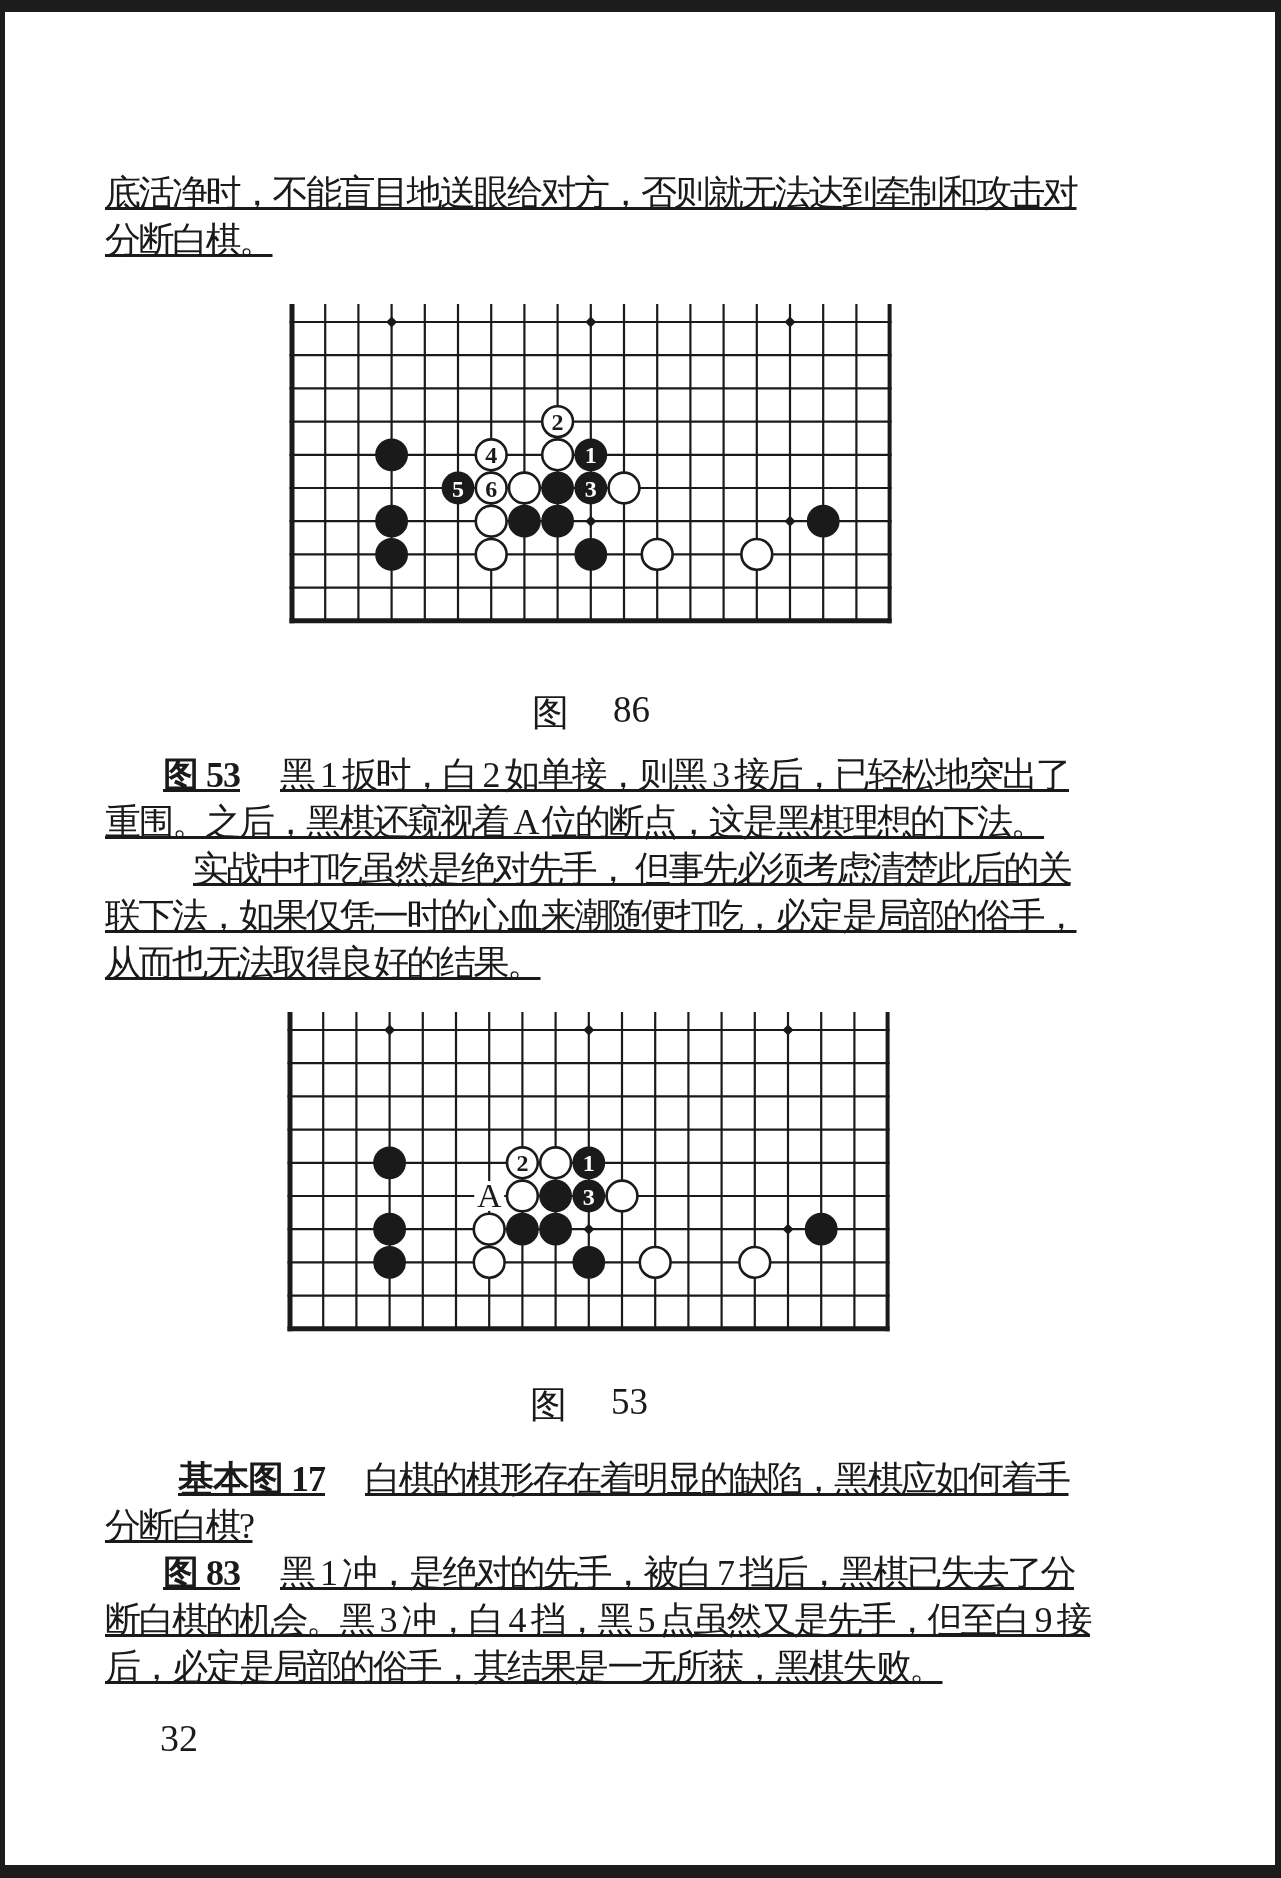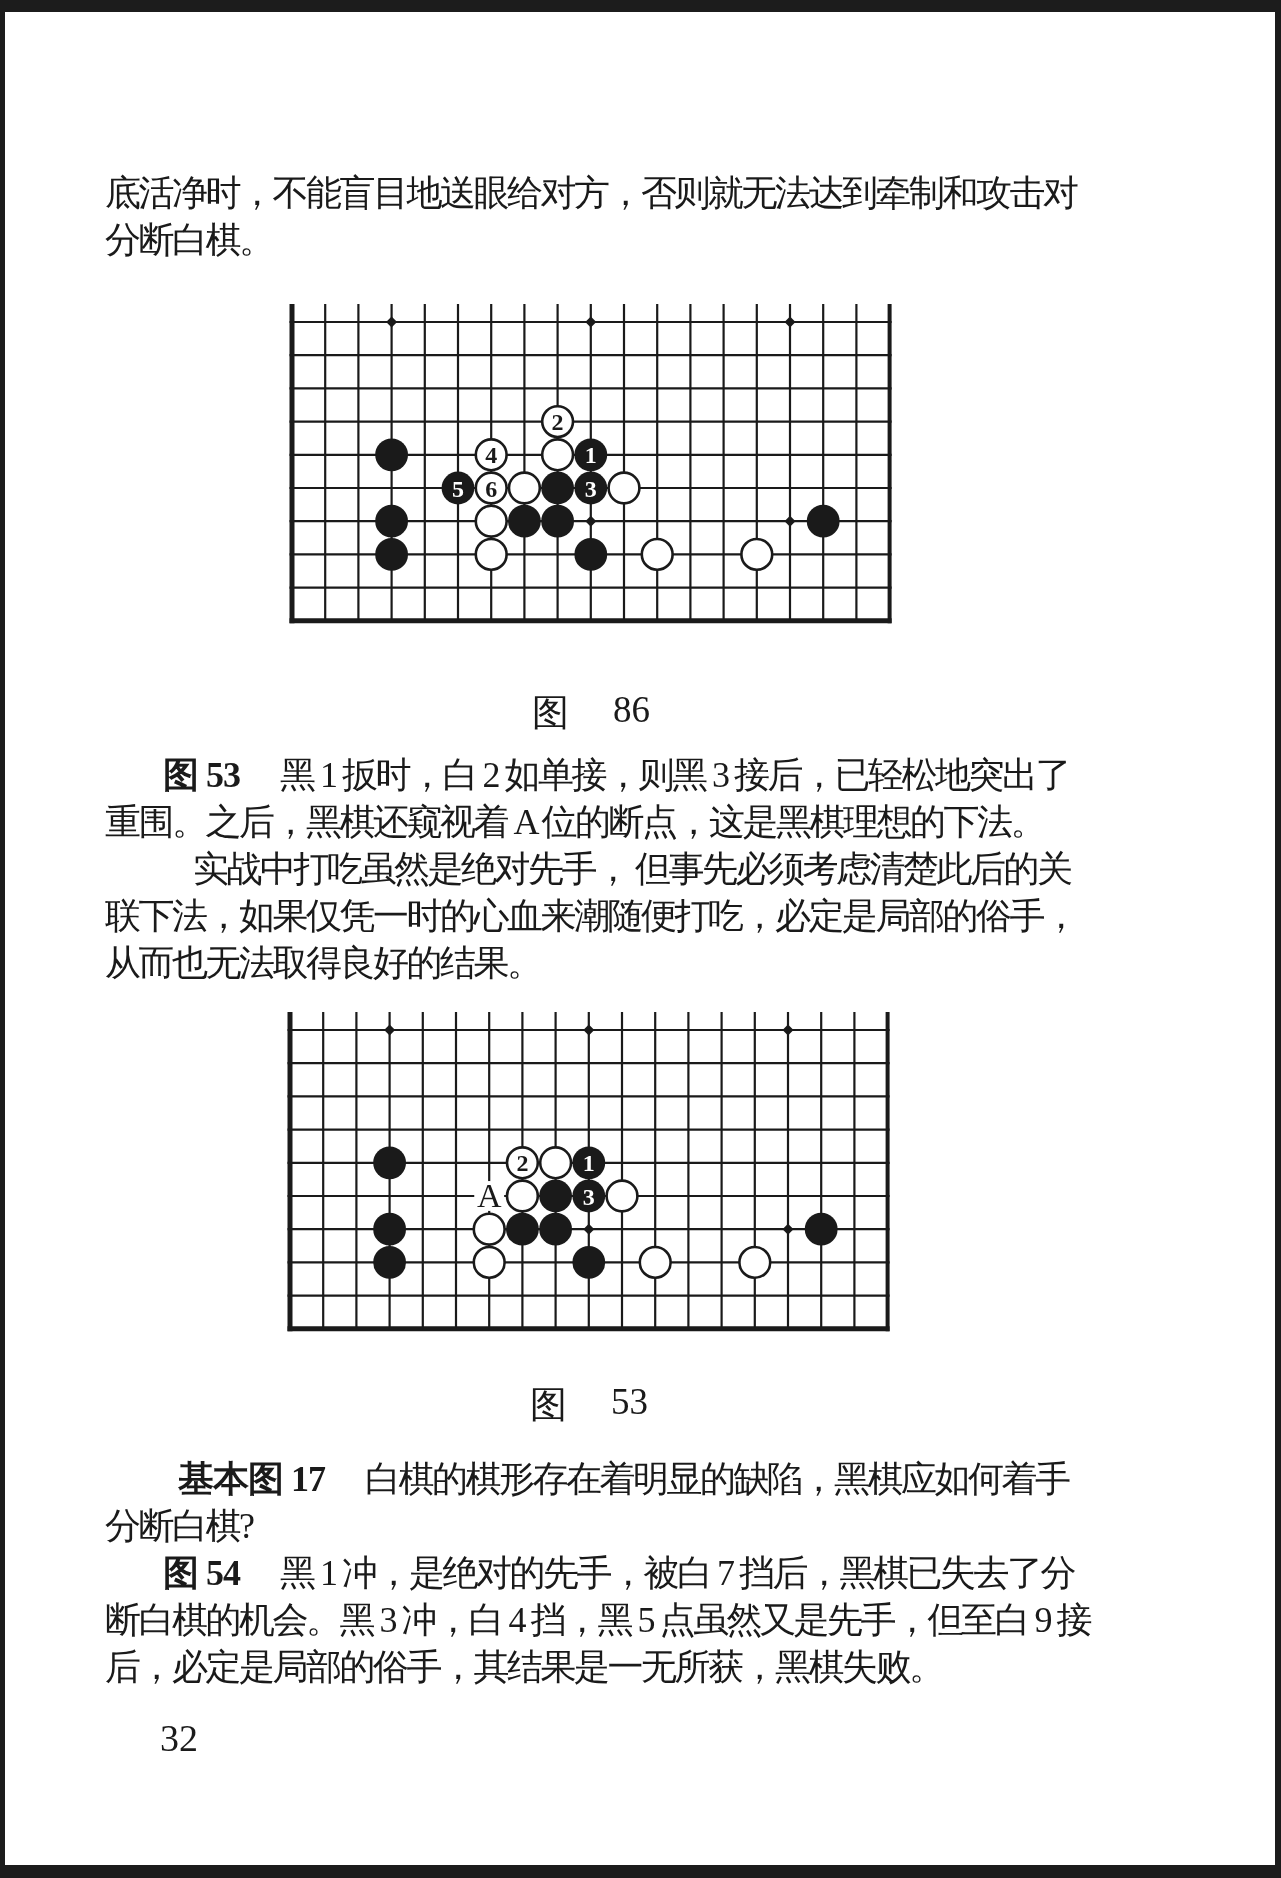--- a/index.html
+++ b/index.html
@@ -8,21 +8,21 @@
     font-family:"Liberation Serif","DejaVu Serif",serif;color:#1a1a1a;overflow:hidden;
   }
   .frame{
     position:absolute;left:0;top:0;width:1281px;height:1878px;box-sizing:border-box;
     border-top:12px solid #1c1c1c;border-bottom:13px solid #1c1c1c;
     border-left:5px solid #1c1c1c;border-right:6px solid #1c1c1c;
     pointer-events:none;
   }
   .l{
     position:absolute;font-size:36px;line-height:46px;letter-spacing:-2.5px;
-    white-space:nowrap;color:#1a1a1a;
+    white-space:nowrap;color:#1a1a1a;text-decoration:underline;
   }
   .lead{font-weight:bold;margin-right:40px;letter-spacing:-1px;}
   .caption{
     position:absolute;width:636px;display:flex;justify-content:center;gap:44px;
     font-size:37px;letter-spacing:0;color:#1a1a1a;
   }
   .pagenum{position:absolute;left:160px;top:1716px;font-size:38px;}
   svg.board{position:absolute;}
 </style>
 </head>
@@ -174,18 +174,18 @@
   <span>图</span>
   <span>53</span>
 </div>
 
 <div class="l" style="left:178px;top:1456px">
   <span class="lead">基本图 17</span><span>白棋的棋形存在着明显的缺陷，黑棋应如何着手</span>
 </div>
 <div class="l" style="left:105px;top:1503px">分断白棋?</div>
 
 <div class="l" style="left:163px;top:1550px">
-  <span class="lead">图 54</span><span>黑 1 冲，是绝对的先手，被白 7 挡后，黑棋已失去了分</span>
+  <span class="lead">图 83</span><span>黑 1 冲，是绝对的先手，被白 7 挡后，黑棋已失去了分</span>
 </div>
 <div class="l" style="left:105px;top:1597px">断白棋的机会。黑 3 冲，白 4 挡，黑 5 点虽然又是先手，但至白 9 接</div>
 <div class="l" style="left:105px;top:1644px">后，必定是局部的俗手，其结果是一无所获，黑棋失败。</div>
 
 <div class="pagenum">32</div>
 
 </body></html>

